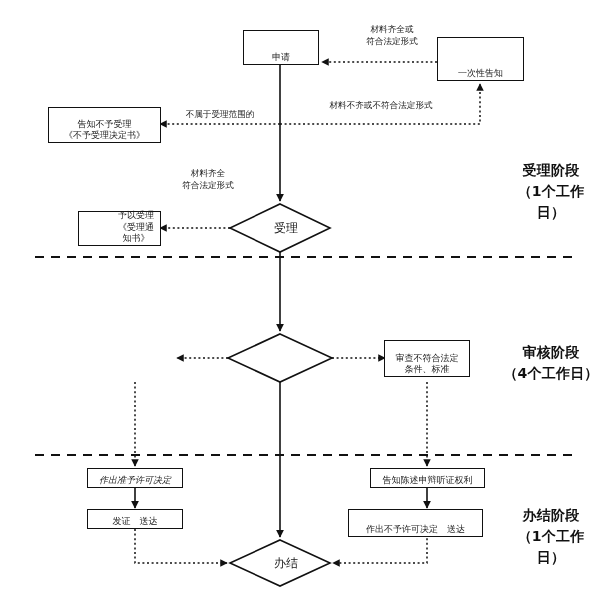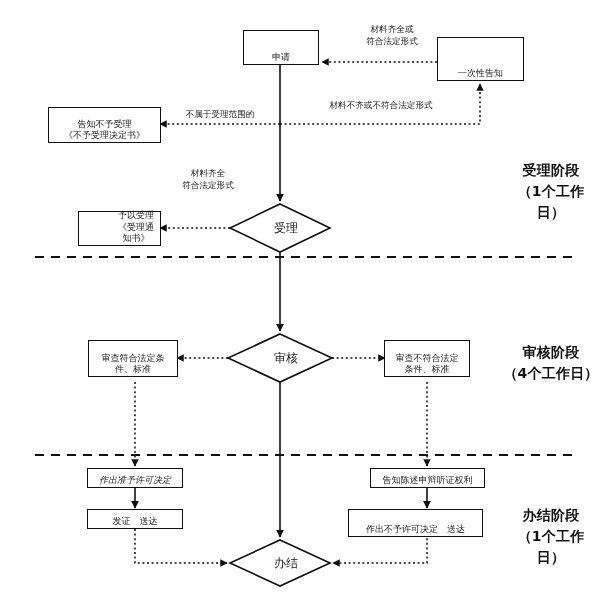--- a/index.html
+++ b/index.html
@@ -142,28 +142,21 @@
 
   <div class="node box" style="left:78px; top:211px; width:83px; height:35px; white-space:pre-line;padding-left:35px;">
     <span>予以受理
 《受理通知书》</span>
   </div>
 
   <div class="diamond-wrap" style="left:230px; top:204px; width:100px; height:48px;">
     <span class="diamond-label">受理</span>
   </div>
 
-  <div class="diamond-wrap" style="left:228px; top:334px; width:104px; height:48px;">
-    <span class="diamond-label">审核</span>
-  </div>
-
-  <div class="node box" style="left:88px; top:340px; width:90px; height:37px; white-space:pre-line;">
-    <span>审查符合法定条
-件、标准</span>
-  </div>
+
 
   <div class="node box" style="left:384px; top:340px; width:86px; height:37px; white-space:pre-line;">
     <span>审查不符合法定
 条件、标准</span>
   </div>
 
   <div class="node box thin" style="left:87px; top:468px; width:96px; height:20px;font-style:italic;">
     <span>作出准予许可决定</span>
   </div>
 

